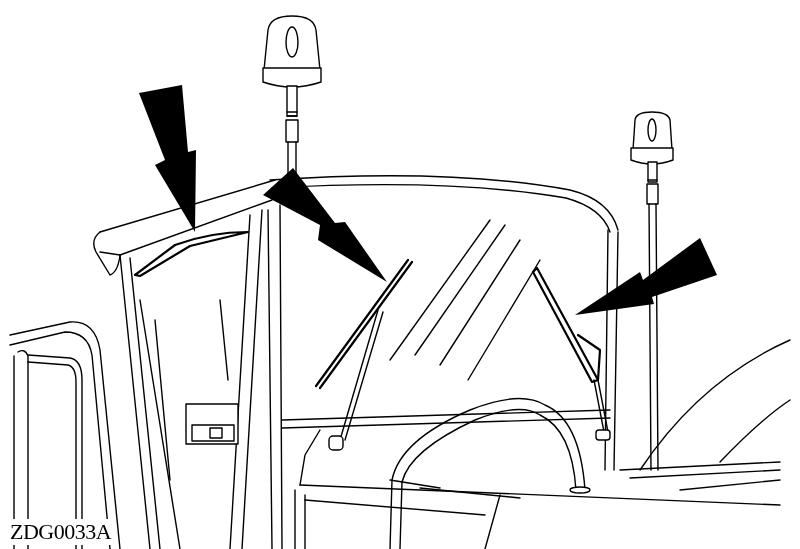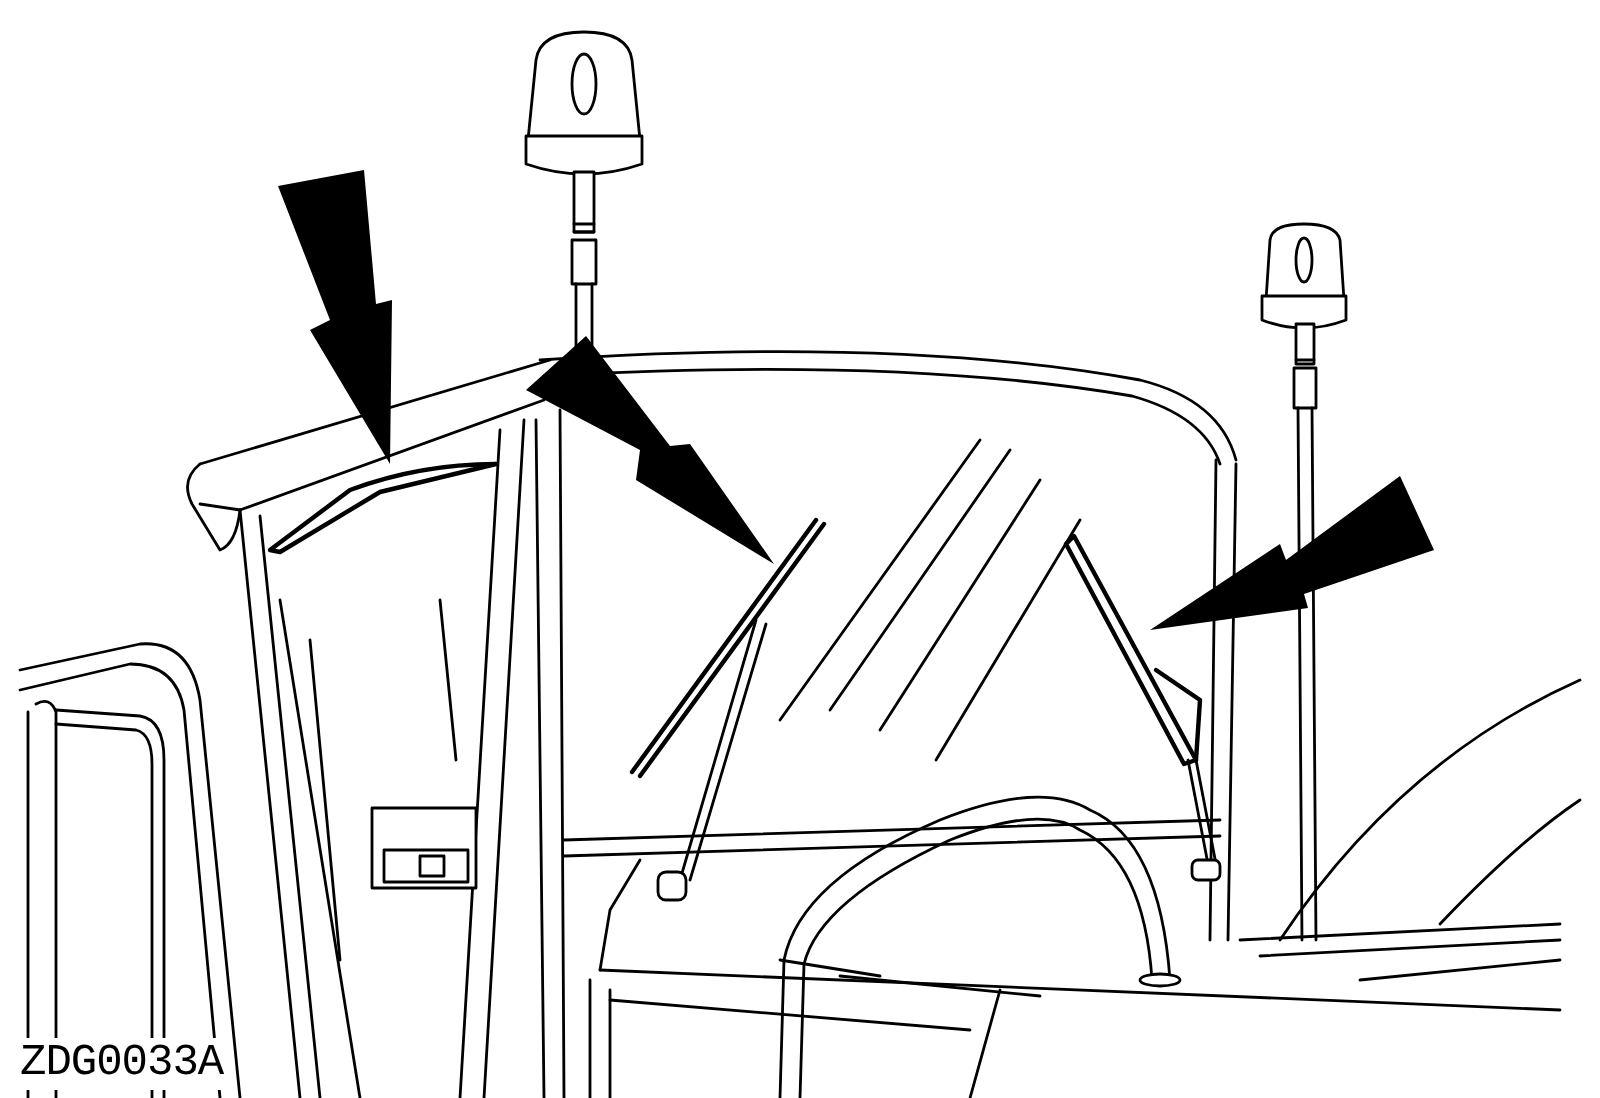--- a/index.html
+++ b/index.html
@@ -4,21 +4,21 @@
   <style>
     html, body { margin: 0; padding: 0; background: #ffffff; }
     body { width: 800px; height: 549px; position: relative; overflow: hidden; }
     #drawing { position: absolute; left: 0; top: 0; width: 800px; height: 549px; }
     #drawing .ln { fill: none; stroke: #000; stroke-width: 1.4; stroke-linecap: round; stroke-linejoin: round; }
     #drawing .thk { fill: none; stroke: #000; stroke-width: 2.2; stroke-linecap: round; stroke-linejoin: round; }
     #drawing .wh { fill: #fff; stroke: #000; stroke-width: 1.4; stroke-linejoin: round; }
     #drawing .blk { fill: #000; stroke: none; }
     .figure-id {
       position: absolute; left: 10px; top: 519px;
-      font-family: Liberation Mono, monospace; font-size: 22px; color: #000;
+      font-family: Liberation Serif, serif; font-size: 22px; color: #000;
       letter-spacing: -0.5px; background: #fff; padding-right: 2px; line-height: 26px;
     }
   </style>
 </head>
 <body>
 
 <svg id="drawing" viewBox="0 0 800 549" xmlns="http://www.w3.org/2000/svg">
 
   <g>
     <path class="wh" d="M268,30 Q270,16 292,16 Q314,16 316,30 L320,70 L264,70 Z"></path>

